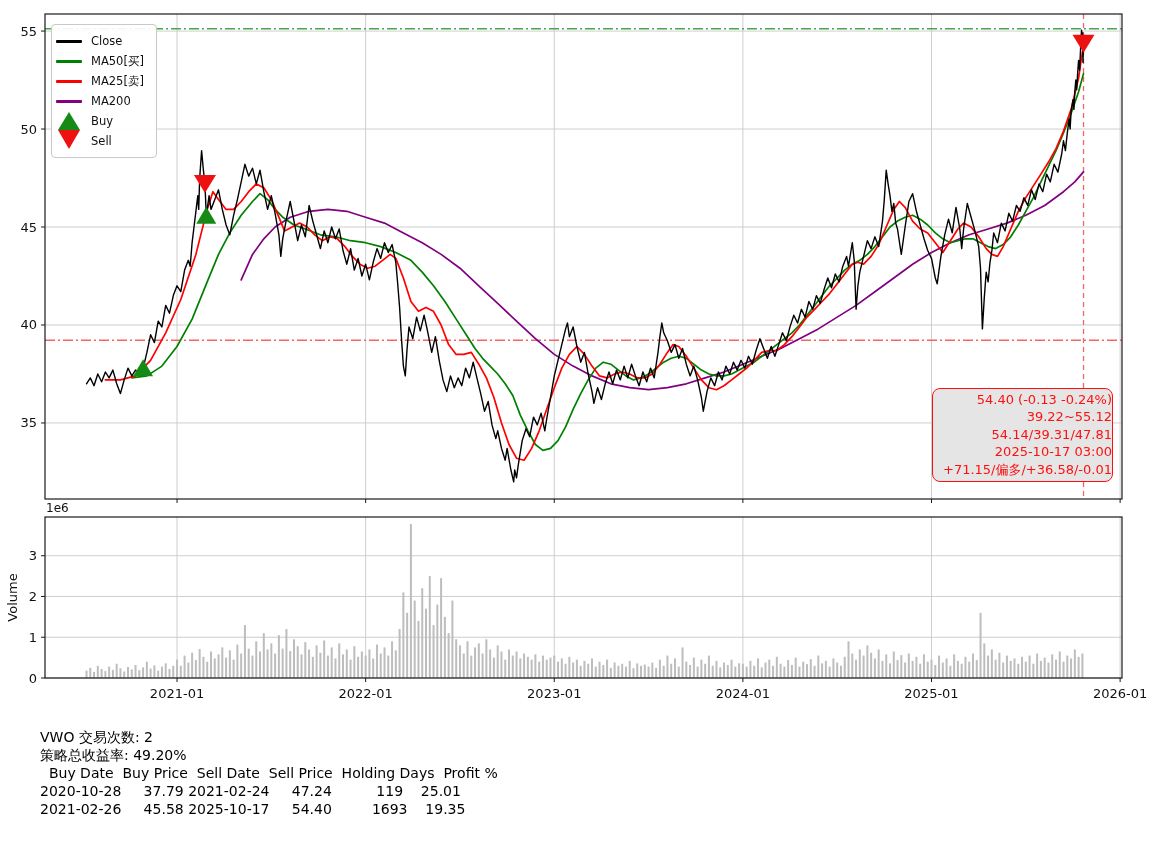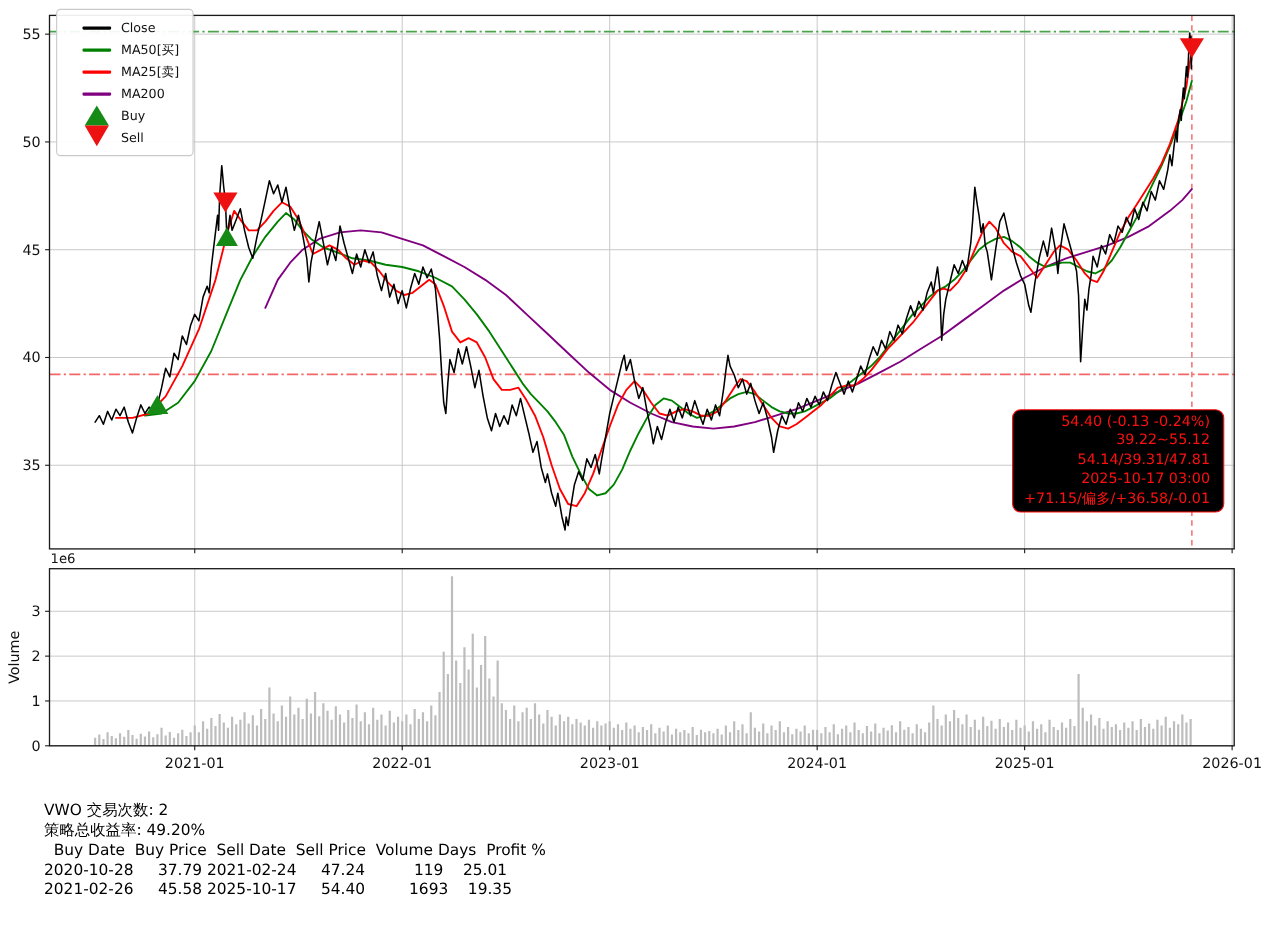--- a/index.html
+++ b/index.html
@@ -1,28 +1,28 @@
 <!DOCTYPE html>
 <html><head>
 <meta charset="utf-8">
 <style>
   html,body{margin:0;padding:0;background:#ffffff;}
   body{width:1156px;height:860px;position:relative;font-family:"DejaVu Sans",sans-serif;overflow:hidden;}
   #stage{position:absolute;left:0;top:0;width:1156px;height:860px;}
   svg{position:absolute;left:0;top:0;}
-  .legend{position:absolute;left:51px;top:8px;background:rgba(255,255,255,0.92);
-     border:1px solid #c9c9c9;border-radius:4px;padding:6px 12px 6px 23px;z-index:5;}
+  .legend{position:absolute;left:51px;top:24px;background:rgba(255,255,255,0.92);
+     border:1px solid #c9c9c9;border-radius:4px;padding:6px 12px 6px 4px;z-index:5;}
   .legend-row{display:flex;align-items:center;height:20px;}
   .legend-swatch{width:26px;display:flex;justify-content:center;align-items:center;margin-right:9px;}
   .legend-line{width:26px;height:3px;border-radius:1px;}
   .tri-up{width:0;height:0;border-left:11px solid transparent;border-right:11px solid transparent;border-bottom:18px solid #158a15;}
   .tri-down{width:0;height:0;border-left:11px solid transparent;border-right:11px solid transparent;border-top:19px solid #ee1111;margin-top:-4px;}
   .legend-label{font-size:11.5px;color:#111;white-space:nowrap;}
-  .annotation{position:absolute;right:43px;top:372px;z-index:4;background:#000000;
-     border:1.5px solid #ff1010;border-radius:8px;padding:2px 12px 3px 10px;text-align:right;}
+  .annotation{position:absolute;right:43px;top:388px;z-index:4;background:#e5e5e5;
+     border:1.5px solid #ff1010;border-radius:8px;padding:2px 0 3px 10px;text-align:right;}
   .annotation div{font-size:13px;line-height:17.4px;color:#ff1010;white-space:nowrap;}
   .footer{position:absolute;left:40px;top:728px;color:#000;}
   .footer div{font-size:14px;line-height:18px;white-space:pre;}
 </style>
 </head>
 <body>
 
 <div id="stage">
   <svg id="plot" width="1156" height="710">
       <defs>
@@ -429,15 +429,15 @@
       <div>54.40 (-0.13 -0.24%)</div>
       <div>39.22~55.12</div>
       <div>54.14/39.31/47.81</div>
       <div>2025-10-17 03:00</div>
       <div>+71.15/偏多/+36.58/-0.01</div>
     </div>
 
   <div class="footer">
     <div>VWO 交易次数: 2</div>
     <div>策略总收益率: 49.20%</div>
-    <div id="trade-table"><div>  Buy Date  Buy Price  Sell Date  Sell Price  Volume Days  Profit %</div><div>2020-10-28     37.79 2021-02-24     47.24          119    25.01</div><div>2021-02-26     45.58 2025-10-17     54.40         1693    19.35</div></div>
+    <div id="trade-table"><div>  Buy Date  Buy Price  Sell Date  Sell Price  Holding Days  Profit %</div><div>2020-10-28     37.79 2021-02-24     47.24          119    25.01</div><div>2021-02-26     45.58 2025-10-17     54.40         1693    19.35</div></div>
   </div>
 </div>
 
 </body></html>

